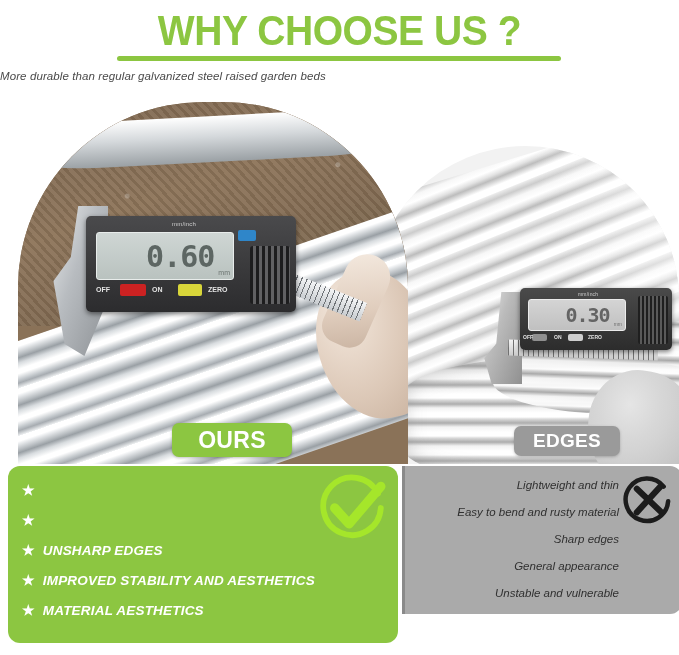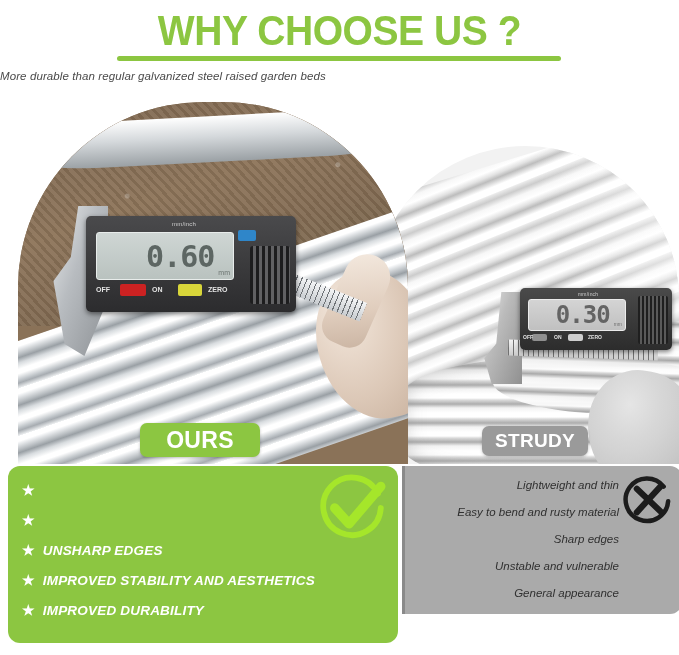--- a/index.html
+++ b/index.html
@@ -189,20 +189,21 @@
   }
 
   
   .badge{
     position:absolute;
     border-radius:7px;
     color:#ffffff;
     font-weight:bold;
     display:flex;align-items:center;justify-content:center;
     letter-spacing:.3px;
+    margin-left:32px;
   }
   .badge-ours{
     left:140px;top:423px;width:120px;height:34px;
     background:#8CC641;
     font-size:23px;
     box-shadow:0 1px 3px rgba(0,0,0,.25);
   }
   .badge-others{
     left:482px;top:426px;width:106px;height:30px;
     background:#9a9a9a;
@@ -271,21 +272,21 @@
     <div class="coil"></div>
     <div class="coil2"></div>
     <div class="hand"></div>
 
     <div class="caliper" style="left:120px;top:140px;width:180px;height:82px;">
       <div class="cal-jaw" style="left:-16px;top:6px;width:46px;height:92px;clip-path:polygon(55% 0,100% 0,100% 100%,34% 100%,18% 72%,44% 56%);"></div>
       <div class="cal-scale" style="left:16px;top:56px;width:150px;height:16px;transform:rotate(2deg);"></div>
       <div class="cal-body" style="left:28px;top:2px;width:152px;height:62px;">
         <div class="cal-brand" style="left:58px;top:3px;">mm/inch</div>
         <div class="cal-screen" style="left:8px;top:11px;width:96px;height:30px;">
-          <div class="cal-digits" style="font-size:24px;">0.30</div>
+          <div class="cal-digits" style="font-size:20px;">0.30</div>
           <div class="cal-unit">mm</div>
         </div>
         <div class="cal-btn" style="left:12px;top:46px;width:15px;height:7px;background:#8f8f8f;"></div>
         <div class="cal-lbl" style="left:3px;top:46px;">OFF</div>
         <div class="cal-lbl" style="left:34px;top:46px;">ON</div>
         <div class="cal-btn" style="left:48px;top:46px;width:15px;height:7px;background:#cfcfcf;"></div>
         <div class="cal-lbl" style="left:68px;top:46px;">ZERO</div>
         <div style="position:absolute;right:4px;top:8px;width:30px;height:48px;background:repeating-linear-gradient(90deg,#1f1f20 0 2px,#5a5a5c 2px 4px);border-radius:2px;"></div>
       </div>
     </div>
@@ -312,30 +313,30 @@
         <div class="cal-btn" style="left:34px;top:68px;width:26px;height:12px;background:#cc2222;"></div>
         <div class="cal-lbl" style="left:66px;top:70px;font-size:7px;">ON</div>
         <div class="cal-btn" style="left:92px;top:68px;width:24px;height:12px;background:#d8d63a;"></div>
         <div class="cal-lbl" style="left:122px;top:70px;font-size:7px;">ZERO</div>
         <div style="position:absolute;right:6px;top:30px;width:40px;height:58px;background:repeating-linear-gradient(90deg,#1d1d1e 0 3px,#616163 3px 6px);border-radius:3px;"></div>
       </div>
     </div>
   </div>
 </div>
 
-<div class="badge badge-others">STRUDY</div>
+<div class="badge badge-others">EDGES</div>
 <div class="badge badge-ours">OURS</div>
 
 <div class="list-others">
   <div class="rows">
     <div class="row-others">Lightweight and thin</div>
     <div class="row-others">Easy to bend and rusty material</div>
     <div class="row-others">Sharp edges</div>
+    <div class="row-others">General appearance</div>
     <div class="row-others">Unstable and vulnerable</div>
-    <div class="row-others">General appearance</div>
   </div>
   <svg class="x-icon" viewBox="0 0 100 100">
     <path d="M78 26 A38 38 0 1 0 86 52" fill="none" stroke="#1c1c1c" stroke-width="8" stroke-linecap="round"></path>
     <path d="M30 30 L72 70" fill="none" stroke="#1c1c1c" stroke-width="11" stroke-linecap="round"></path>
     <path d="M72 26 L30 72" fill="none" stroke="#1c1c1c" stroke-width="11" stroke-linecap="round"></path>
   </svg>
 </div>
 
 <div class="list-ours">
   <svg class="check-icon" viewBox="0 0 100 100">
@@ -352,16 +353,16 @@
     <div class="row-ours">
       <span class="star">★</span>
       <span>UNSHARP EDGES</span>
     </div>
     <div class="row-ours">
       <span class="star">★</span>
       <span>IMPROVED STABILITY AND AESTHETICS</span>
     </div>
     <div class="row-ours">
       <span class="star">★</span>
-      <span>IMPROVED DURABILITY</span>
+      <span>MATERIAL AESTHETICS</span>
     </div>
   </div>
 </div>
 
 </body></html>

